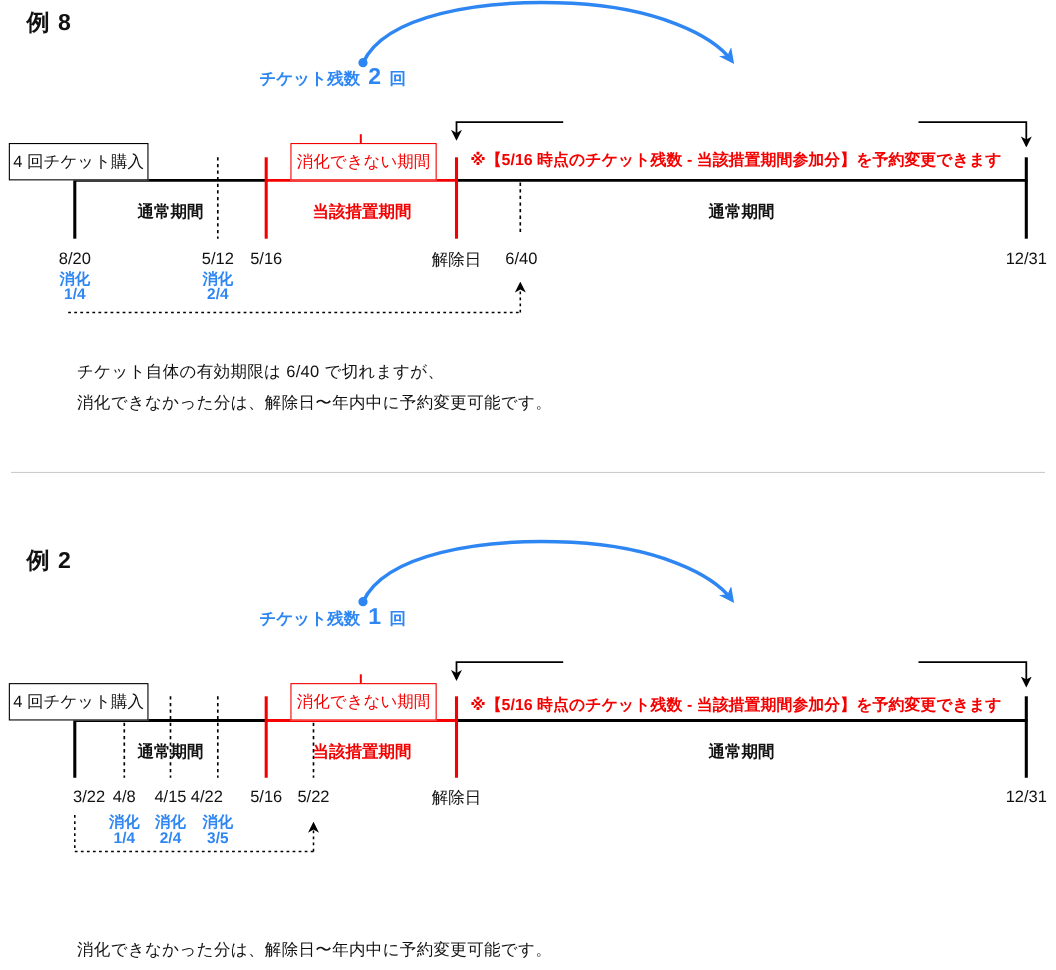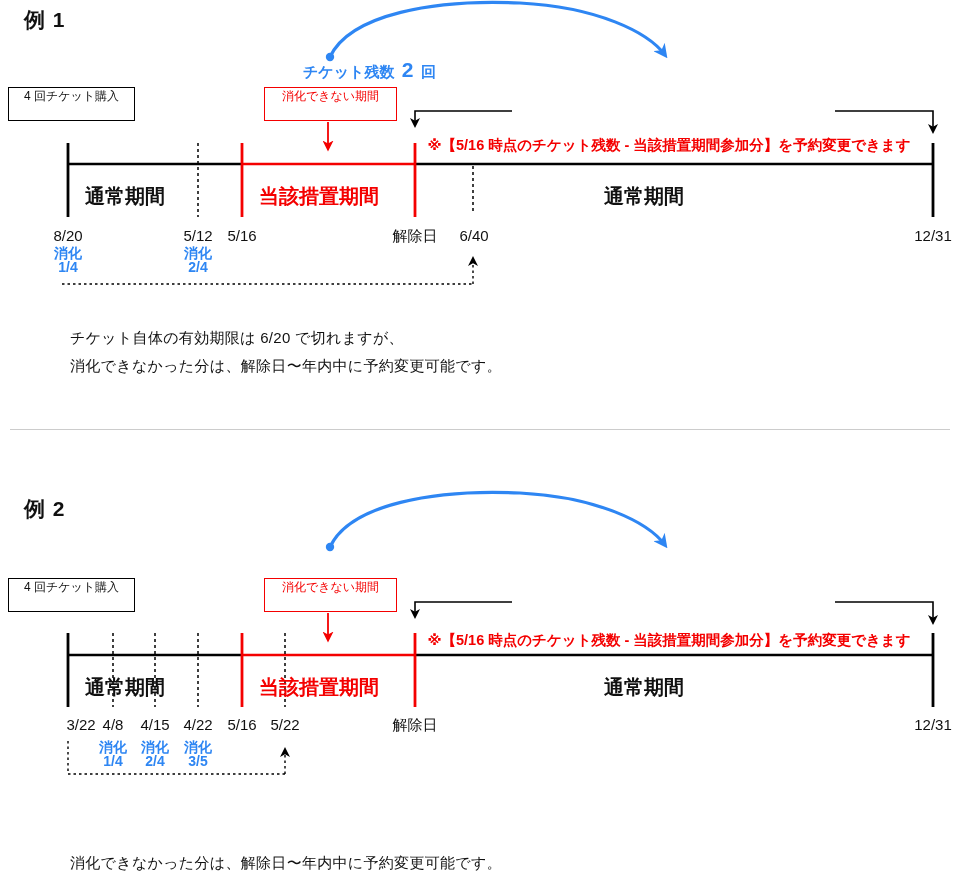--- a/index.html
+++ b/index.html
@@ -7,34 +7,34 @@
     --accent-red:#F40000;
     --ink:#111111;
   }
   html,body{margin:0;padding:0;background:#ffffff;}
   body{font-family:"Liberation Sans","DejaVu Sans",sans-serif;color:var(--ink);}
   #stage{position:relative;width:960px;height:882px;background:#ffffff;overflow:hidden;}
   .abs{position:absolute;}
   svg{position:absolute;left:0;top:0;pointer-events:none;}
 
   .ex-title{font-size:21px;font-weight:bold;letter-spacing:1px;}
-  .remaining{width:200px;text-align:right;color:var(--accent-blue,#2E86F3);font-weight:bold;white-space:nowrap;}
+  .remaining{width:200px;text-align:left;color:var(--accent-blue,#2E86F3);font-weight:bold;white-space:nowrap;}
   .remaining .lbl{font-size:15px;}
   .remaining .cnt{font-size:21px;margin:0 3px;}
   .remaining .unit{font-size:15px;}
 
   .box{box-sizing:border-box;border:1.6px solid #000;background:#fff;
-       display:flex;justify-content:center;
-       font-size:12px;white-space:nowrap;}
+       display:flex;align-items:center;justify-content:center;
+       font-size:15px;white-space:nowrap;margin-top:43px;}
   .box.red{border-color:var(--accent-red,#F40000);color:var(--accent-red,#F40000);font-weight:500;}
 
   .red-note{width:520px;text-align:center;color:var(--accent-red,#F40000);
             font-weight:bold;font-size:14.5px;white-space:nowrap;}
 
-  .period{width:140px;font-size:20px;font-weight:bold;white-space:nowrap;}
+  .period{width:140px;text-align:center;font-size:15px;font-weight:bold;white-space:nowrap;}
   .period.red{color:var(--accent-red,#F40000);}
 
   .date{width:80px;text-align:center;font-size:15px;white-space:nowrap;}
 
   .consumed{width:60px;text-align:center;color:var(--accent-blue,#2E86F3);
             font-weight:bold;font-size:14px;line-height:14px;}
 
   .expiry{width:240px;text-align:center;font-size:16px;font-weight:bold;white-space:nowrap;}
   .body-line{font-size:15px;white-space:nowrap;letter-spacing:0.3px;}
 
@@ -119,21 +119,21 @@
       <path class="tick-solid-red" d="M415,633 L415,707"></path>
       <path class="tick-solid-black" d="M933,633 L933,707"></path>
     </g>
     <g>
       <path class="dotted" d="M68,741 L68,774"></path>
       <path class="dotted" d="M68,774 L285,774"></path>
       <path class="dotted" d="M285,774 L285,749" marker-end="url(#m-black)"></path>
     </g>
   </svg>
 
-  <div class="abs ex-title" style="left:24px;top:6px">例 1</div>
+  <div class="abs ex-title" style="left:24px;top:6px">例 8</div>
 
   <div class="abs remaining" style="left:236px;top:58px">
     <span class="lbl">チケット残数</span>
     <span class="cnt">2</span>
     <span class="unit">回</span>
   </div>
 
   <div class="abs box" style="left:8px;top:87px;width:127px;height:34px">
     <span>4 回チケット購入</span>
   </div>
@@ -156,45 +156,50 @@
 
   <div class="abs consumed" style="left:38px;top:246px">
     <div>消化</div>
     <div>1/4</div>
   </div>
   <div class="abs consumed" style="left:168px;top:246px">
     <div>消化</div>
     <div>2/4</div>
   </div>
 
-  <div class="abs body-line" style="left:70px;top:329px">チケット自体の有効期限は 6/20 で切れますが、</div>
+  <div class="abs body-line" style="left:70px;top:329px">チケット自体の有効期限は 6/40 で切れますが、</div>
   <div class="abs body-line" style="left:70px;top:357px">消化できなかった分は、解除日〜年内中に予約変更可能です。</div>
 
   <div class="abs divider" style="left:10px;top:429px;width:940px"></div>
 
   <div class="abs ex-title" style="left:24px;top:495px">例 2</div>
 
+  <div class="abs remaining" style="left:236px;top:549px">
+    <span class="lbl">チケット残数</span>
+    <span class="cnt">1</span>
+    <span class="unit">回</span>
+  </div>
 
   <div class="abs box" style="left:8px;top:578px;width:127px;height:34px">
     <span>4 回チケット購入</span>
   </div>
   <div class="abs box red" style="left:264px;top:578px;width:133px;height:34px">
     <span>消化できない期間</span>
   </div>
 
   <div class="abs red-note" style="left:409px;top:631px">※【5/16 時点のチケット残数 - 当該措置期間参加分】を予約変更できます</div>
 
   <div class="abs period" style="left:85px;top:674px">通常期間</div>
   <div class="abs period red" style="left:259px;top:674px">当該措置期間</div>
   <div class="abs period" style="left:604px;top:674px">通常期間</div>
 
   <div class="abs date" style="left:41px;top:716px">3/22</div>
   <div class="abs date" style="left:73px;top:716px">4/8</div>
   <div class="abs date" style="left:115px;top:716px">4/15</div>
-  <div class="abs date" style="left:158px;top:716px">4/22</div>
+  <div class="abs date" style="left:148px;top:716px">4/22</div>
   <div class="abs date" style="left:202px;top:716px">5/16</div>
   <div class="abs date" style="left:245px;top:716px">5/22</div>
   <div class="abs date" style="left:375px;top:716px">解除日</div>
   <div class="abs date" style="left:893px;top:716px">12/31</div>
 
   <div class="abs consumed" style="left:83px;top:740px">
     <div>消化</div>
     <div>1/4</div>
   </div>
   <div class="abs consumed" style="left:125px;top:740px">

